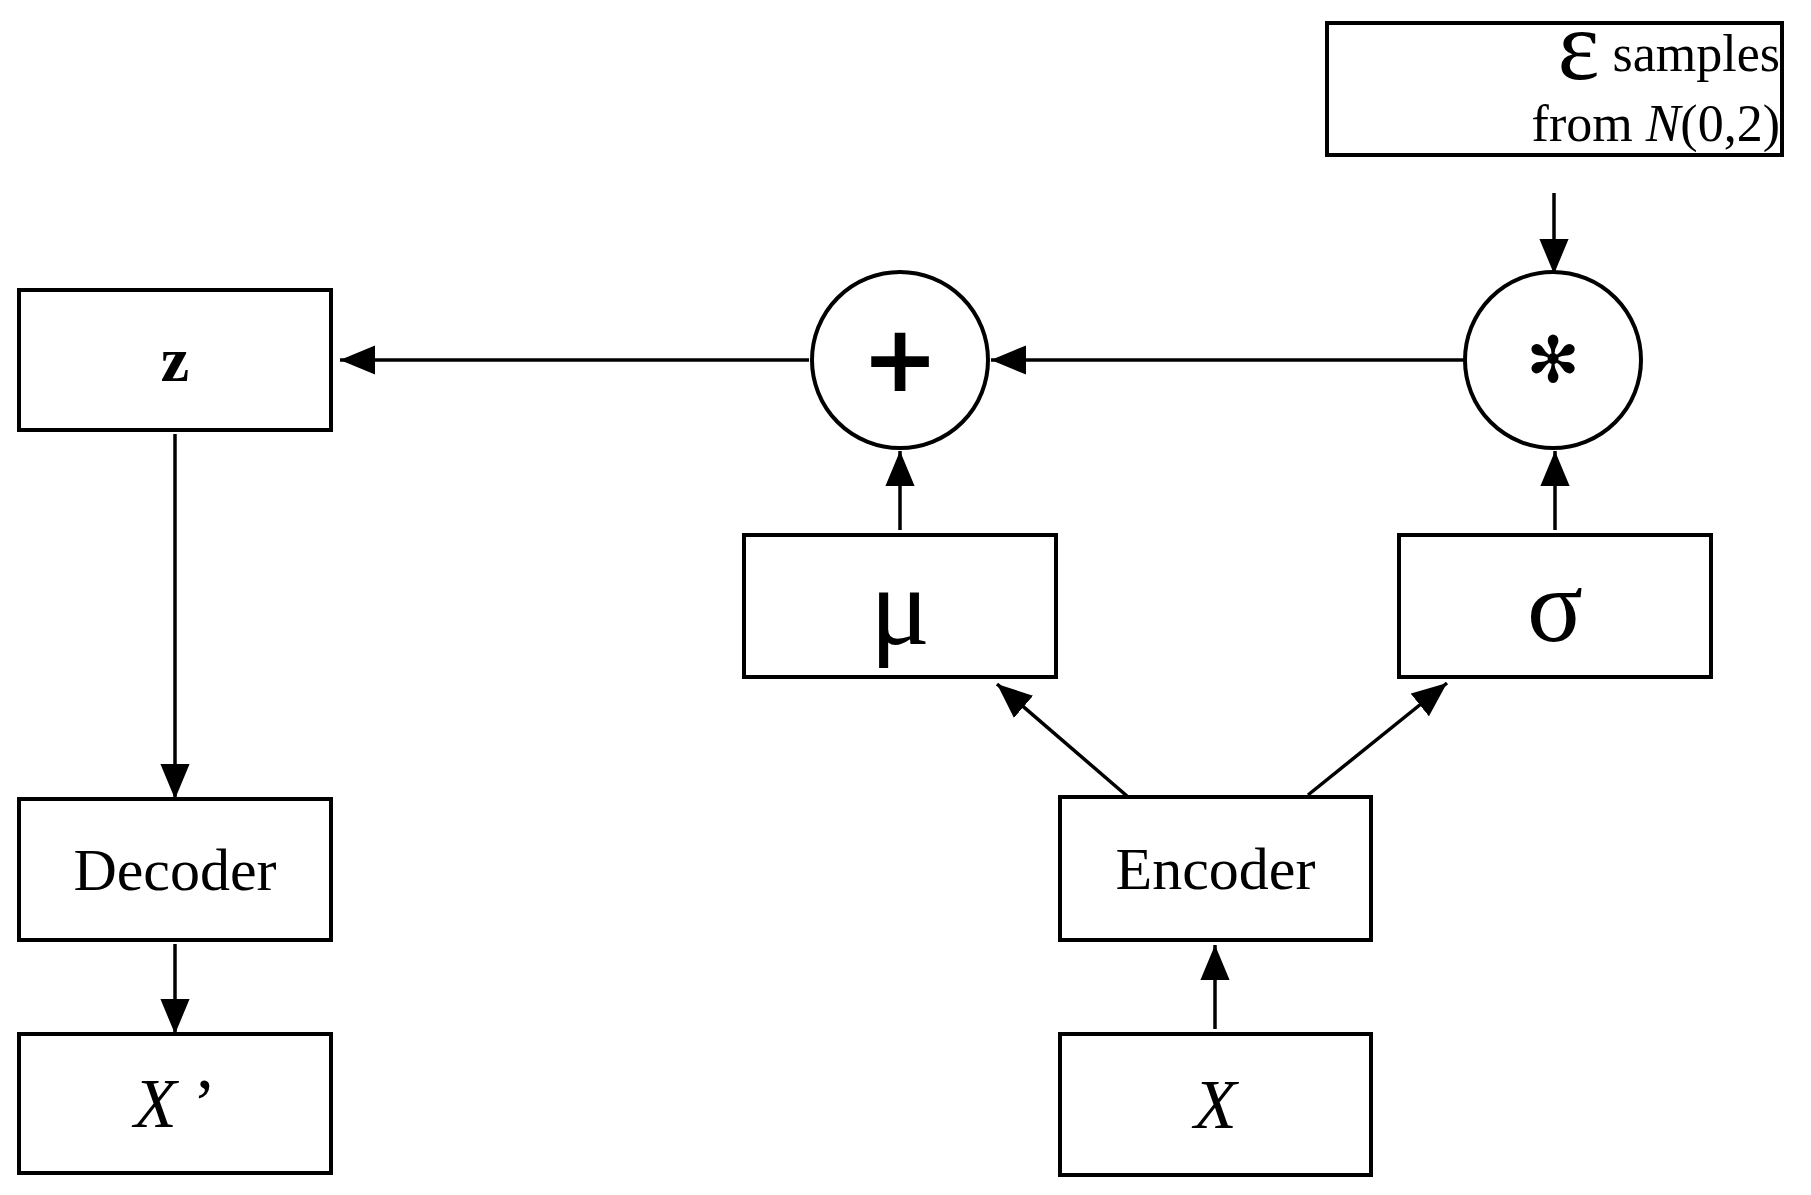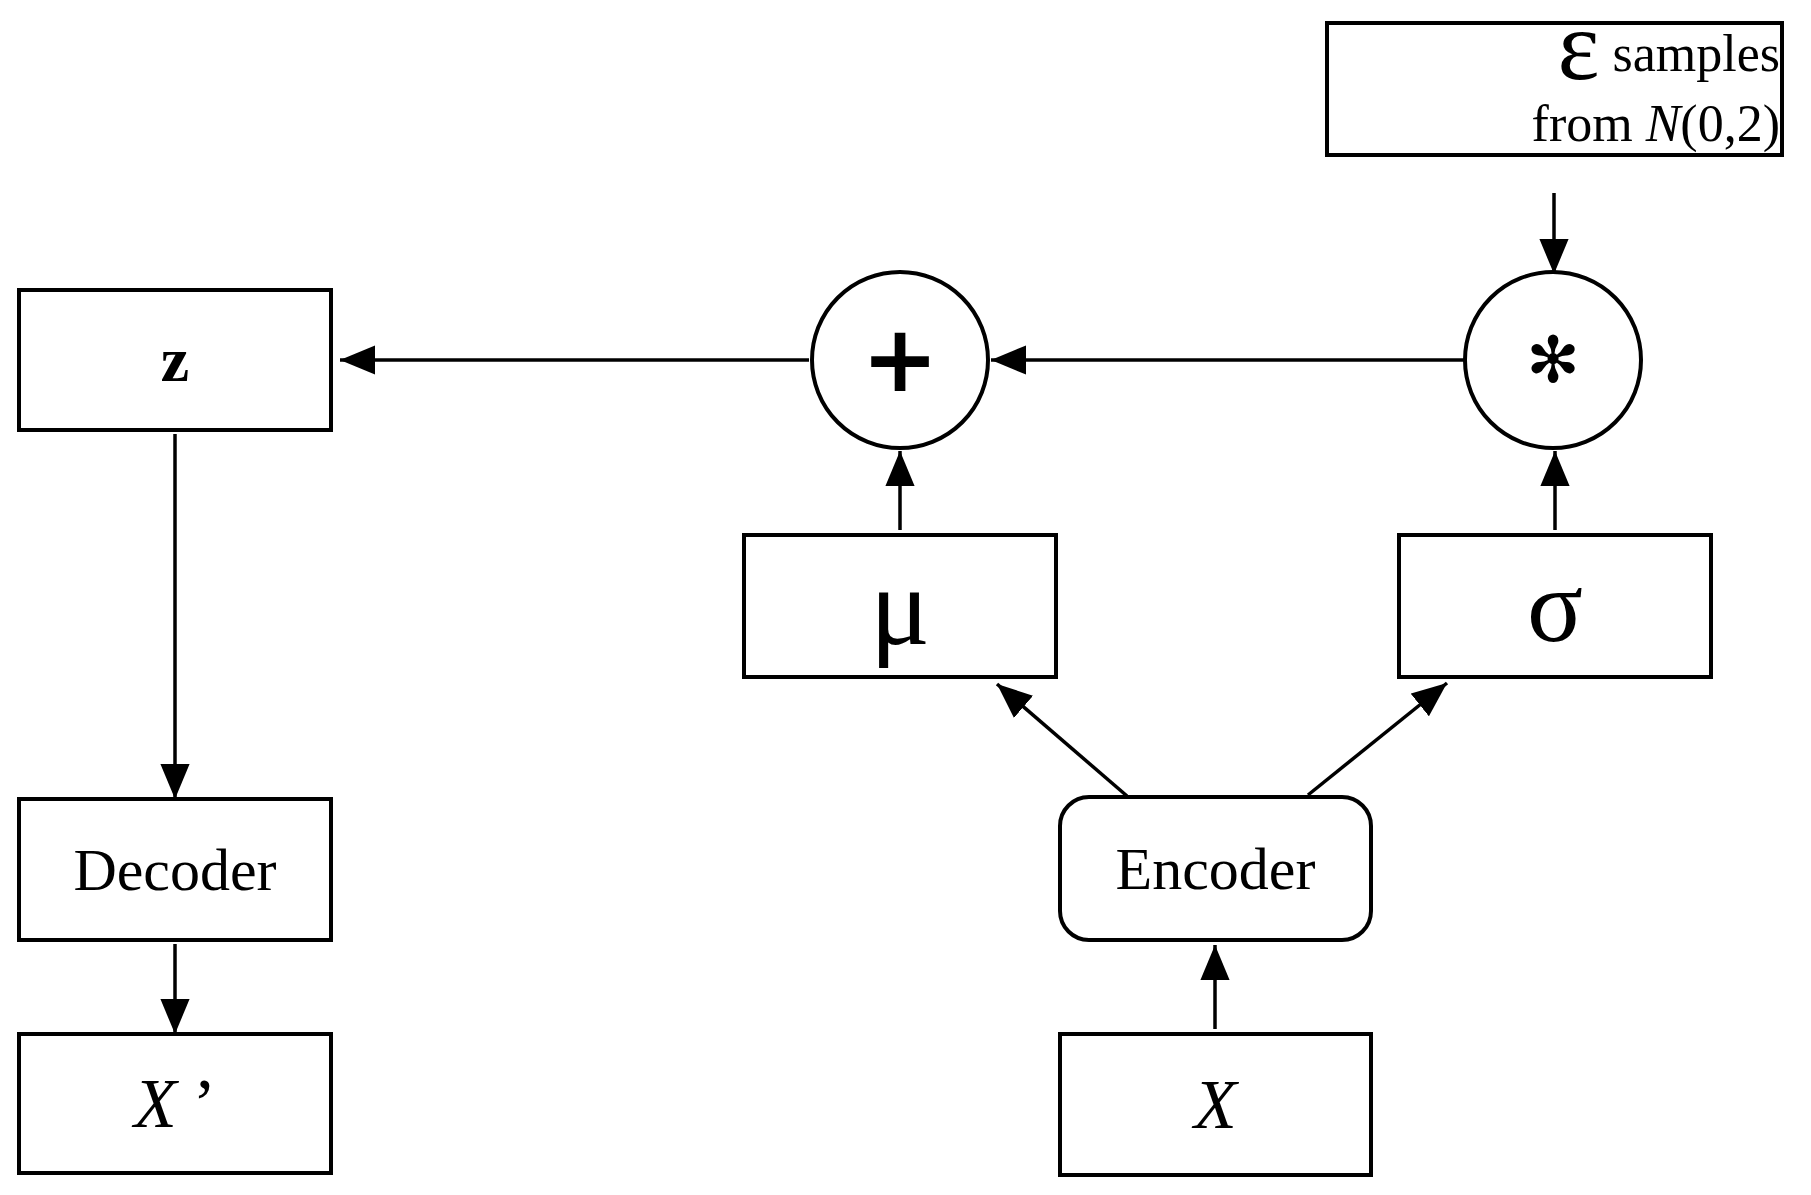--- a/index.html
+++ b/index.html
@@ -104,21 +104,21 @@
     font-size: 64px;
     line-height: 1;
   }
 
   
   .pos-eps     { left: 1325px; top: 21px;   width: 459px; height: 136px; align-items: flex-end; }
   .pos-z       { left: 17px;   top: 288px;  width: 316px; height: 144px; }
   .pos-mu      { left: 742px;  top: 533px;  width: 316px; height: 146px; }
   .pos-sigma   { left: 1397px; top: 533px;  width: 316px; height: 146px; }
   .pos-decoder { left: 17px;   top: 797px;  width: 316px; height: 145px; }
-  .pos-encoder { left: 1058px; top: 795px;  width: 315px; height: 147px; border-radius: 31px; }
+  .pos-encoder { left: 1058px; top: 795px;  width: 315px; height: 147px; }
   .pos-x       { left: 1058px; top: 1032px; width: 315px; height: 145px; }
   .pos-xprime  { left: 17px;   top: 1032px; width: 316px; height: 143px; }
   .pos-plus    { left: 830px;  top: 290px; }
   .pos-mult    { left: 1483px; top: 290px; }
 
   .prime-mark {
     margin-left: 16px;
     font-style: normal;
   }
 </style>

